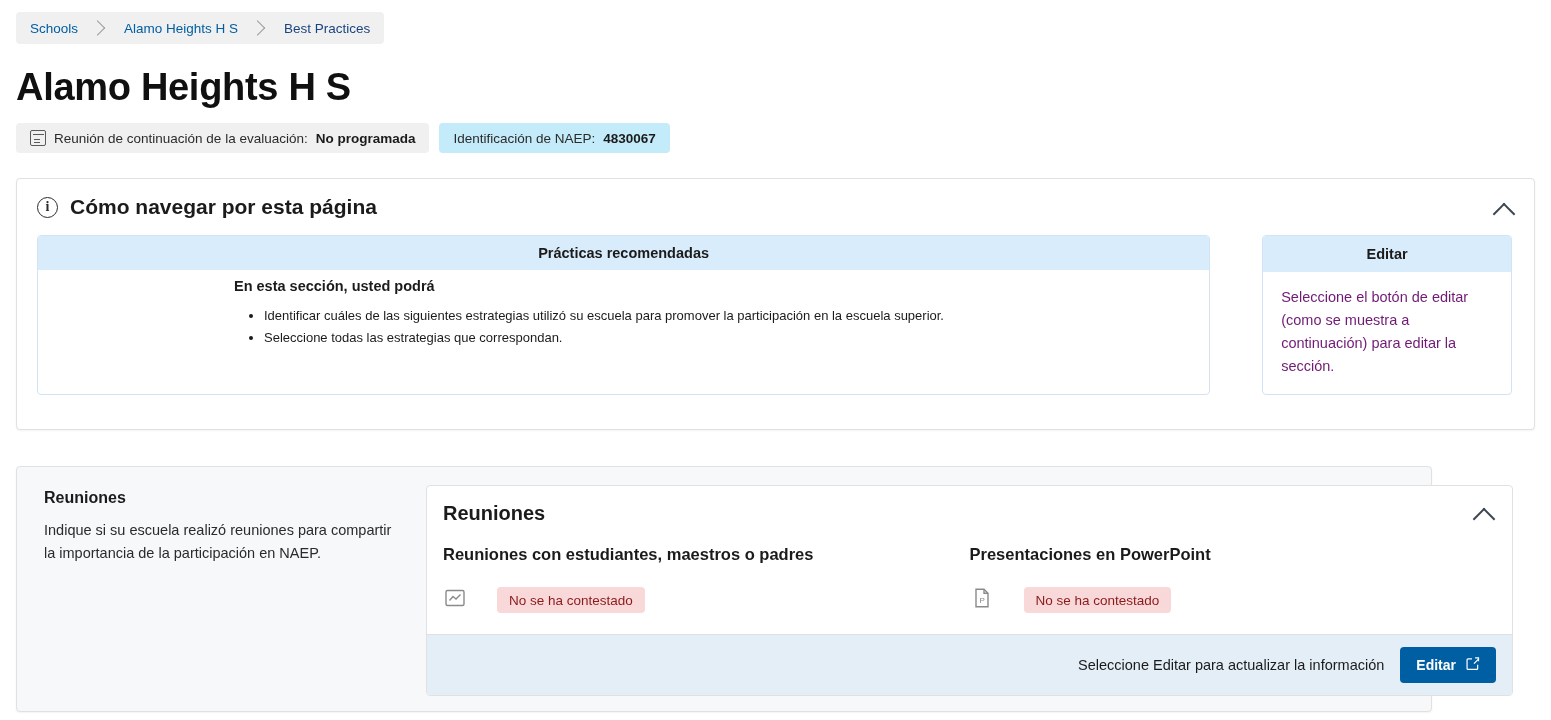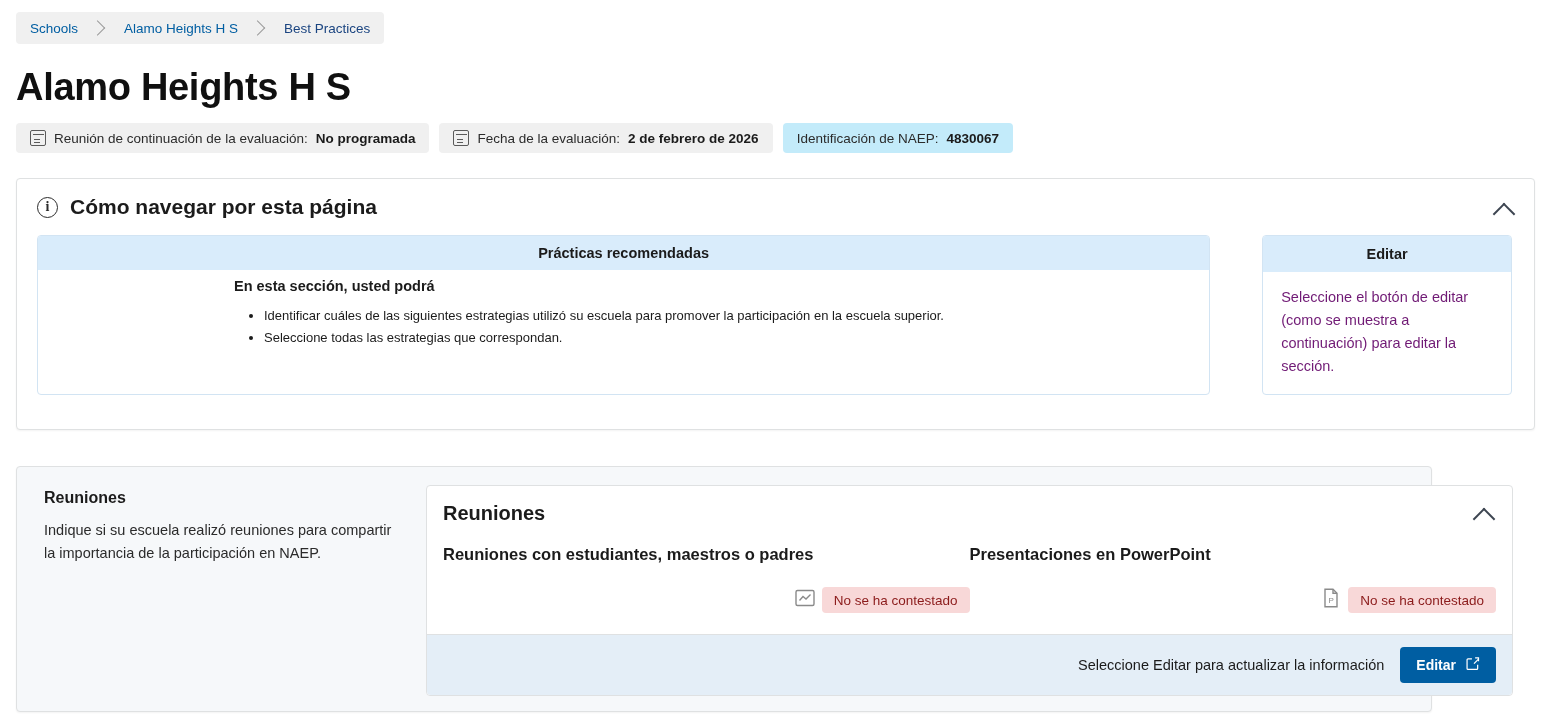--- a/index.html
+++ b/index.html
@@ -226,22 +226,21 @@
   .qa-col { width: 50%; }
   .qa-col h4 {
     margin: 0 0 22px 0;
     font-size: 16.5px;
     font-weight: bold;
     color: #1b1b1b;
   }
   .answer-row {
     display: flex;
     align-items: center;
-    gap: 5px;
-    justify-content: flex-end;
+    gap: 30px;
   }
   .answer-badge {
     display: inline-flex;
     align-items: center;
     height: 26px;
     padding: 0 12px;
     border-radius: 4px;
     background: #f8d8d8;
     color: #8b1a1a;
     font-size: 13.5px;
@@ -319,27 +318,20 @@
 
   <h1 class="page-title">Alamo Heights H S</h1>
 
   <div class="meta-row">
     <div class="pill">
       <span class="ic">
           <span class="icon-sq"></span>
         </span>
       <span>Reunión de continuación de la evaluación:</span>
       <b>No programada</b>
-    </div>
-    <div class="pill">
-      <span class="ic">
-          <span class="icon-sq"></span>
-        </span>
-      <span>Fecha de la evaluación:</span>
-      <b>2 de febrero de 2026</b>
     </div>
     <div class="pill highlight">
       <span>Identificación de NAEP:</span>
       <b>4830067</b>
     </div>
   </div>
 
   <section class="card" id="navigate-card">
     <div class="card-head">
       <span class="info-circle">i</span>

